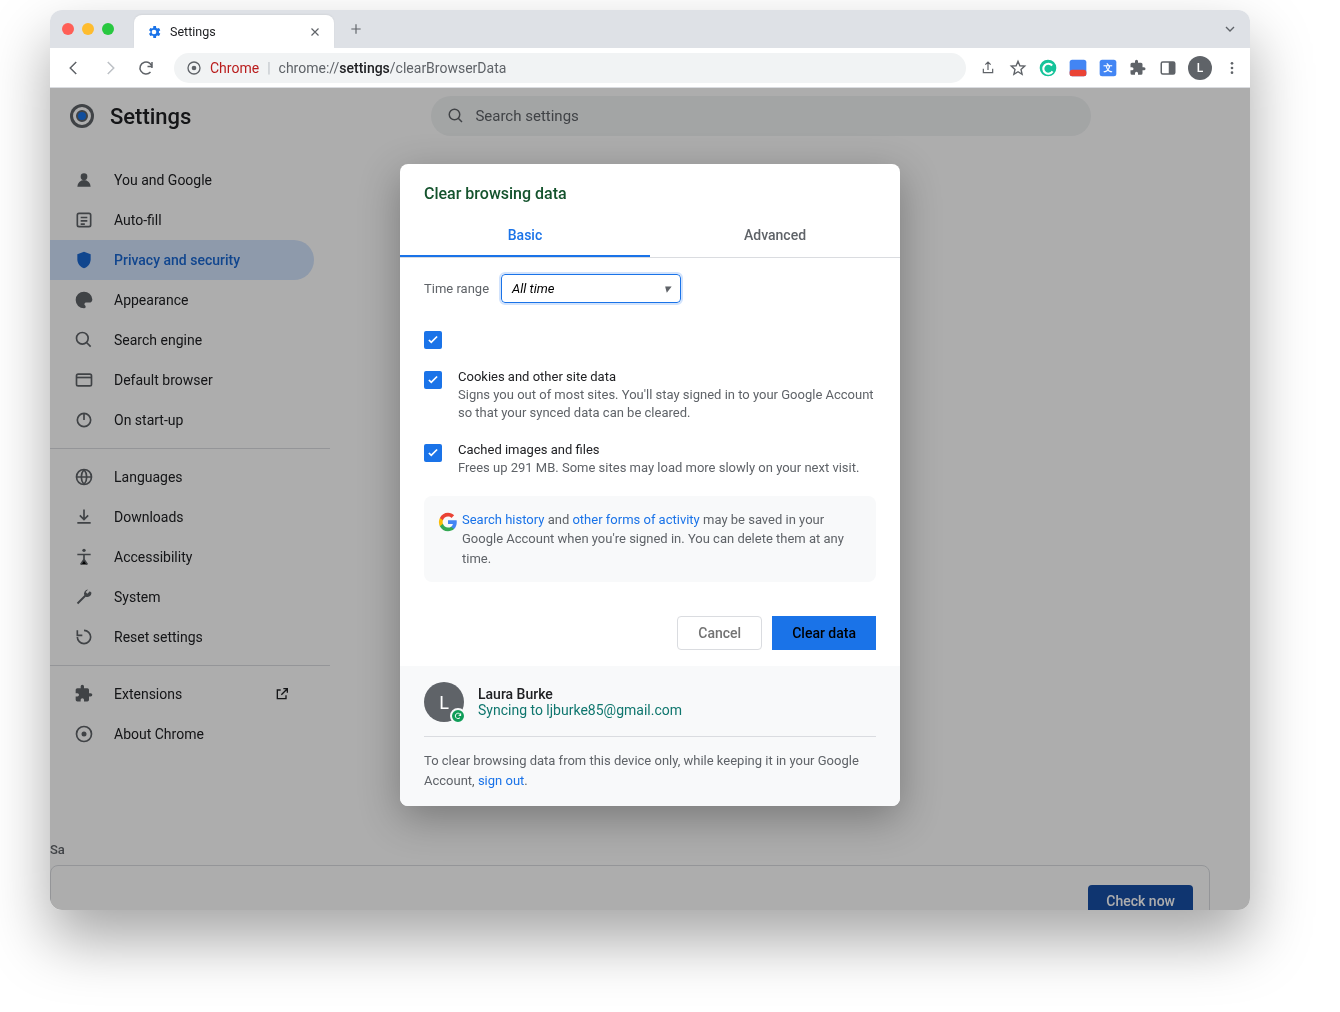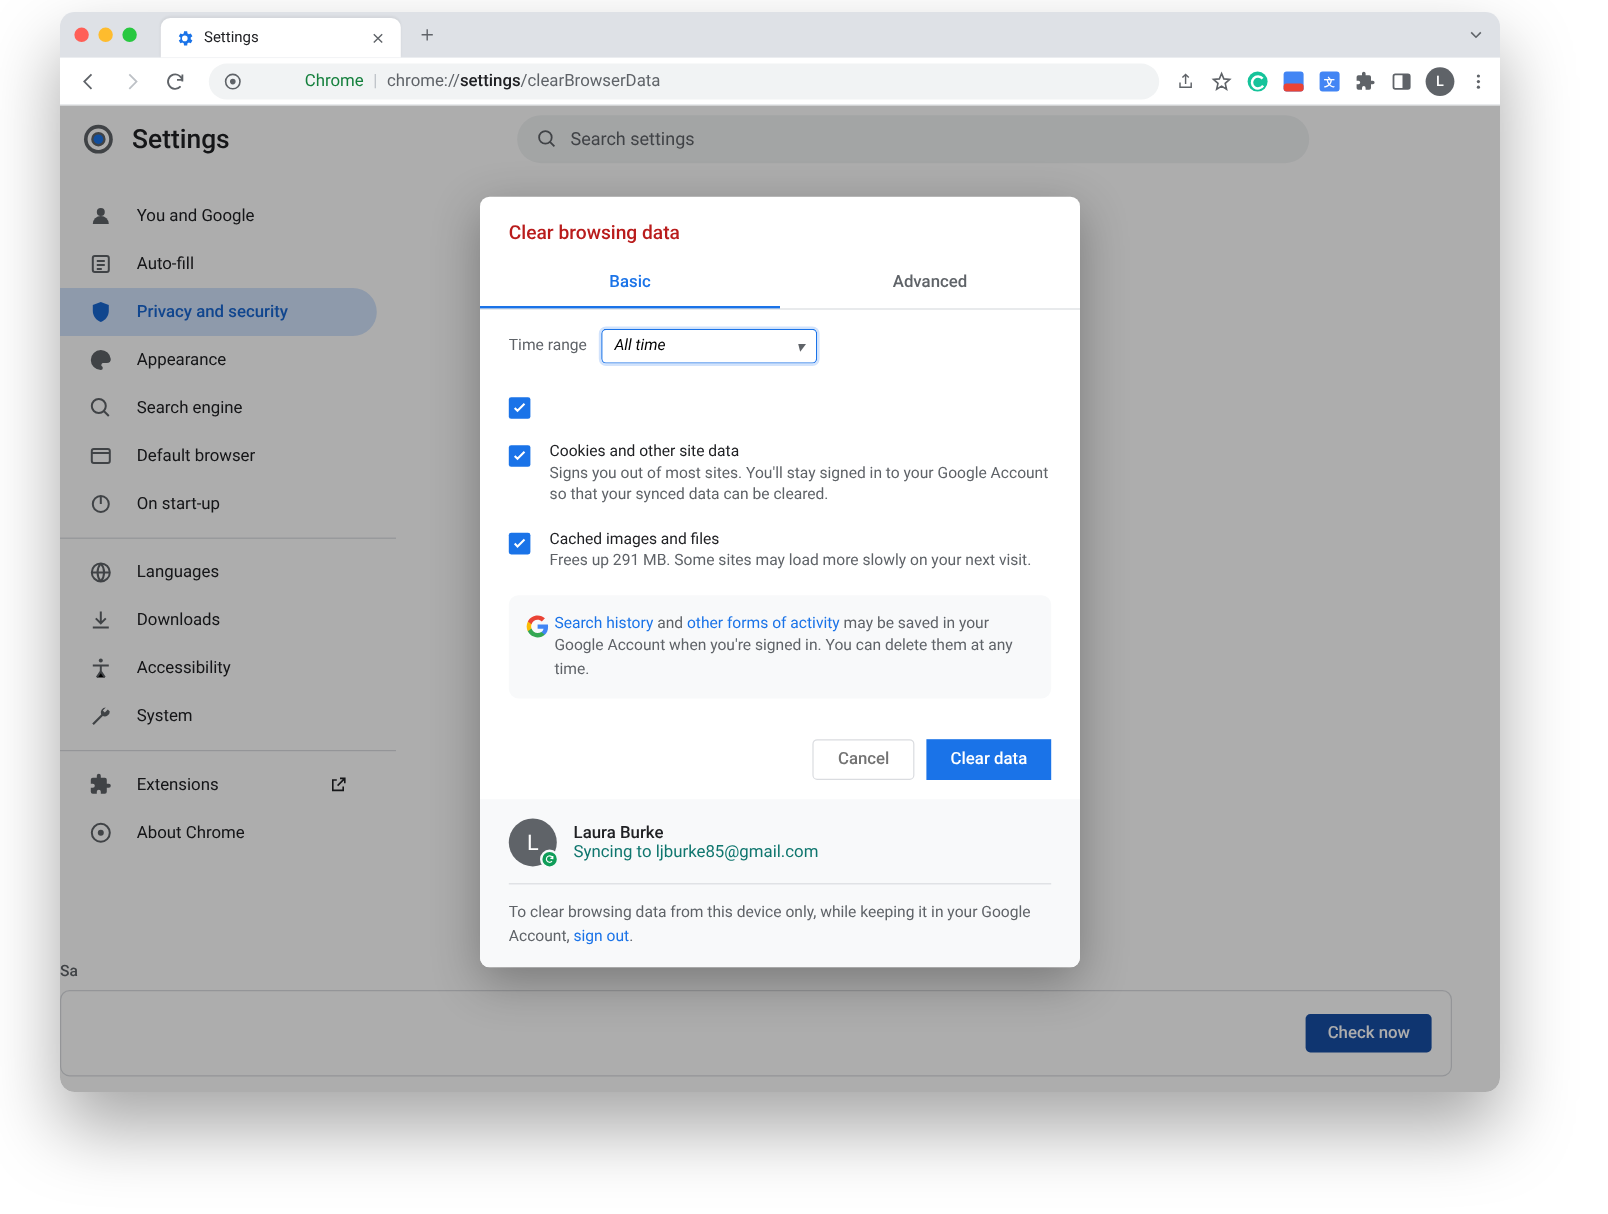--- a/index.html
+++ b/index.html
@@ -12,21 +12,21 @@
 .tab { background: #fff; height: 33px; margin-left: 20px; margin-top: 5px; border-radius: 8px 8px 0 0; display: flex; align-items: center; padding: 0 12px; gap: 8px; min-width: 200px; box-shadow: 0 -1px 2px rgba(0,0,0,0.05); }
 .tab-icon { width: 16px; height: 16px; color: #1a73e8; }
 .tab-title { font-size: 12.5px; color: #202124; flex: 1; }
 .tab-close { width: 14px; height: 14px; color: #5f6368; }
 .new-tab { width: 28px; height: 28px; display: flex; align-items: center; justify-content: center; margin-left: 8px; color: #5f6368; border-radius: 50%; }
 .chev-down { position: absolute; right: 12px; color: #5f6368; }
 .toolbar { height: 40px; background: #fff; display: flex; align-items: center; padding: 0 8px; gap: 4px; border-bottom: 1px solid #dadce0; }
 .tool-btn { width: 32px; height: 32px; display: flex; align-items: center; justify-content: center; color: #5f6368; border-radius: 50%; cursor: pointer; }
 .tool-btn.disabled { color: #bdc1c6; }
 .omnibox { flex: 1; height: 30px; background: #f1f3f4; border-radius: 15px; display: flex; align-items: center; padding: 0 12px; gap: 8px; font-size: 14px; color: #202124; margin: 0 8px; }
-.omni-chrome { color: #15803d; margin-left: 44px; }
+.omni-chrome { color: #b91c1c; }
 .omni-sep { color: #bdc1c6; }
 .url-text { color: #5f6368; }
 .url-text b { color: #202124; font-weight: 500; }
 .ext-icons { display: flex; align-items: center; gap: 10px; }
 .ext-icon { width: 20px; height: 20px; display: flex; align-items: center; justify-content: center; }
 .avatar-circle { width: 24px; height: 24px; border-radius: 50%; background: #5f6368; color: #fff; display: flex; align-items: center; justify-content: center; font-size: 12px; font-weight: 500; }
 .content { position: relative; height: 822px; background: #fff; }
 .overlay-dim { position: absolute; inset: 0; background: rgba(0,0,0,0.32); z-index: 1; }
 .settings-page { display: flex; height: 100%; flex-direction: column; }
 .settings-header { position: absolute; top: 0; left: 0; right: 0; height: 56px; display: flex; align-items: center; padding: 0 20px; }
@@ -42,41 +42,41 @@
 .side-item.active .si-icon { color: #1967d2; }
 .side-sep { height: 1px; background: #dadce0; margin: 8px 0; }
 .side-item .ext-link { margin-left: auto; width: 16px; height: 16px; }
 .main-settings { flex: 1; padding: 72px 40px 0 0; }
 .sec-label { font-size: 13px; color: #5f6368; font-weight: 500; margin: 12px 0 8px 0; }
 .card { background: #fff; border: 1px solid #dadce0; border-radius: 8px; padding: 16px; }
 .check-now { background: #174ea6; color: #fff; border: none; border-radius: 4px; padding: 8px 18px; font-size: 14px; font-weight: 500; }
 .row-arrow { display: flex; justify-content: flex-end; align-items: center; height: 60px; color: #5f6368; }
 .extlink-text { color: #5f6368; font-size: 14px; margin-right: 20px; }
 .modal { position: absolute; z-index: 10; left: 50%; transform: translateX(-50%); top: 76px; width: 500px; background: #fff; border-radius: 8px; box-shadow: 0 12px 40px rgba(0,0,0,0.3); overflow: hidden; }
-.modal-title { padding: 20px 24px 12px 24px; font-size: 16px; font-weight: 500; color: #b91c1c; }
+.modal-title { padding: 20px 24px 12px 24px; font-size: 16px; font-weight: 500; color: #14532d; }
 .modal-tabs { display: flex; border-bottom: 1px solid #dadce0; }
 .modal-tab { flex: 1; text-align: center; padding: 12px 0; font-size: 14px; font-weight: 500; color: #5f6368; cursor: pointer; border-bottom: 2px solid transparent; }
 .modal-tab.active { color: #1a73e8; border-bottom-color: #1a73e8; }
 .modal-body { padding: 16px 24px; }
 .time-row { display: flex; align-items: center; gap: 12px; margin-bottom: 16px; }
 .time-label { font-size: 13px; color: #5f6368; }
 .time-select { border: 1px solid #1a73e8; border-radius: 4px; padding: 6px 32px 6px 10px; font-size: 13px; background: #fff; position: relative; min-width: 180px; outline: 2px solid #d2e3fc; font-style: italic; }
 .time-select::after { content: "▾"; position: absolute; right: 10px; color: #5f6368; }
 .check-row { display: flex; gap: 16px; padding: 10px 0; }
 .chk { width: 18px; height: 18px; background: #1a73e8; border-radius: 2px; flex-shrink: 0; display: flex; align-items: center; justify-content: center; color: #fff; margin-top: 2px; }
 .chk svg { width: 14px; height: 14px; }
 .check-text { flex: 1; }
 .check-title { font-size: 13px; color: #202124; }
 .check-desc { font-size: 13px; color: #5f6368; margin-top: 2px; line-height: 1.4; }
 .info-box { background: #f8f9fa; border-radius: 8px; padding: 14px; display: flex; gap: 4px; margin-top: 8px; font-size: 13px; color: #5f6368; line-height: 1.5; }
 .g-icon { width: 20px; height: 20px; flex-shrink: 0; margin-top: 2px; }
 .info-box a { color: #1a73e8; text-decoration: none; }
 .modal-actions { display: flex; justify-content: flex-end; gap: 10px; padding: 18px 24px 16px; }
 .btn-secondary { border: 1px solid #dadce0; background: #fff; color: #737373; padding: 8px 20px; border-radius: 4px; font-size: 14px; font-weight: 500; cursor: pointer; }
-.btn-primary { border: none; background: #1a73e8; color: #ffffff; padding: 8px 20px; border-radius: 0; font-size: 14px; font-weight: 500; cursor: pointer; }
+.btn-primary { border: none; background: #1a73e8; color: #000000; padding: 8px 20px; border-radius: 0; font-size: 14px; font-weight: 500; cursor: pointer; }
 .modal-footer { background: #f8f9fa; padding: 16px 24px; }
 .user-row { display: flex; gap: 14px; align-items: center; }
 .user-avatar { width: 40px; height: 40px; border-radius: 50%; background: #5f6368; color:#fff; display:flex; align-items:center; justify-content:center; font-size:18px; position:relative; }
 .user-avatar .badge { position:absolute; bottom:-2px; right:-2px; width:16px; height:16px; background:#0f9d58; border-radius:50%; border:2px solid #f8f9fa; display:flex; align-items:center; justify-content:center; }
 .user-name { font-size: 14px; font-weight: 500; color: #202124; }
 .user-sync { font-size: 14px; color: #0f766e; }
 .footer-sep { height: 1px; background: #dadce0; margin: 14px 0; }
 .footer-text { font-size: 13px; color: #5f6368; line-height: 1.5; }
 .footer-text a { color: #1a73e8; text-decoration: none; }
 svg { display: block; }
@@ -275,20 +275,26 @@
               <path stroke="currentColor" stroke-width="2" d="M4 9h16M12 9v6M8 21l4-6 4 6"></path>
             </svg>
             <span>Accessibility</span>
           </div>
         <div class="side-item">
             <svg class="si-icon" viewBox="0 0 24 24">
               <path fill="currentColor" d="M21 7a5 5 0 01-7 4.6L5 20.6 3.4 19l9-9A5 5 0 0117 3l-3 3 2 2 3-3z"></path>
             </svg>
             <span>System</span>
           </div>
+        <div class="side-item">
+            <svg class="si-icon" viewBox="0 0 24 24">
+              <path stroke="currentColor" stroke-width="2" fill="none" d="M4 12a8 8 0 108-8M4 4v6h6"></path>
+            </svg>
+            <span>Reset settings</span>
+          </div>
         <div class="side-sep"></div>
         <div class="side-item">
             <svg class="si-icon" viewBox="0 0 24 24">
               <path fill="currentColor" d="M20 11h-2V7a2 2 0 00-2-2h-4V3a2 2 0 10-4 0v2H4a2 2 0 00-2 2v4h2a2 2 0 110 4H2v4a2 2 0 002 2h4v-2a2 2 0 114 0v2h4a2 2 0 002-2v-4h2a2 2 0 100-4z"></path>
             </svg>
             <span>Extensions</span>
             <svg class="ext-link" viewBox="0 0 24 24">
               <path stroke="currentColor" stroke-width="2" fill="none" d="M14 4h6v6M20 4l-9 9M18 14v5H5V6h5"></path>
             </svg>
           </div>

